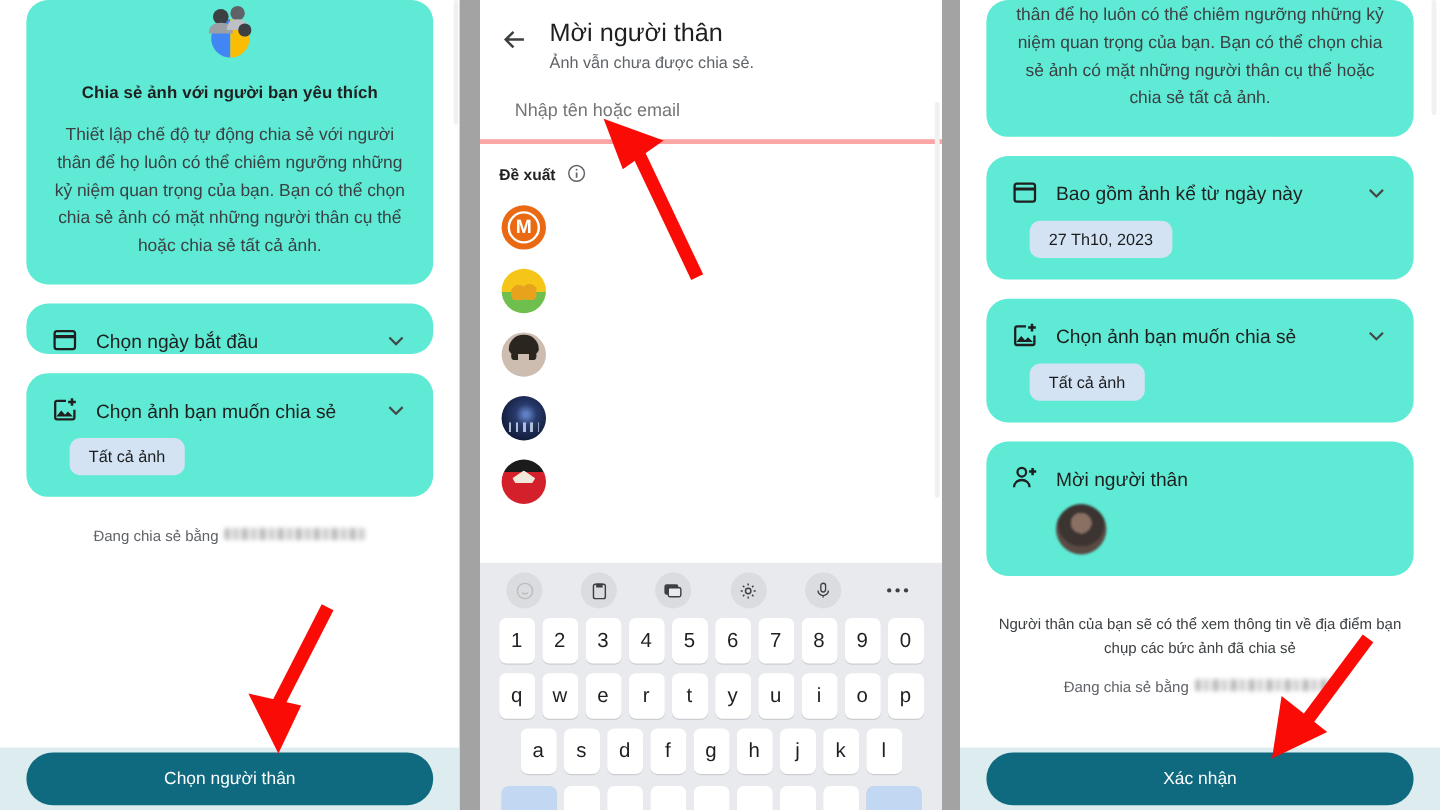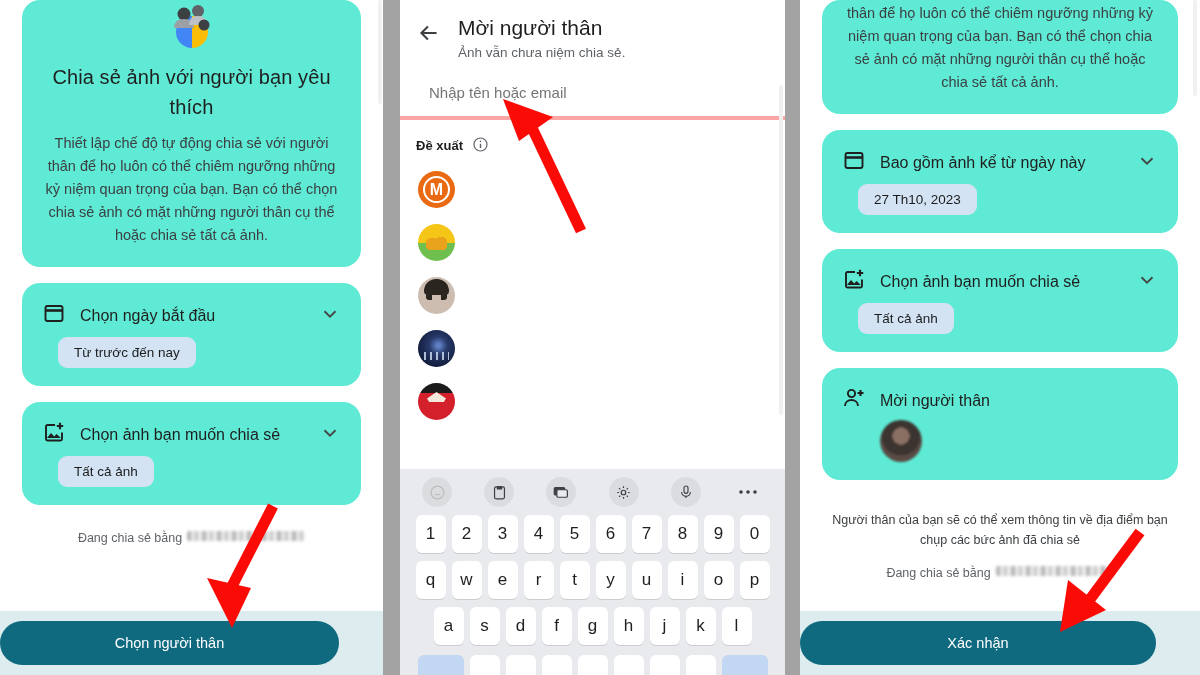--- a/index.html
+++ b/index.html
@@ -23,21 +23,21 @@
   .scroll { position: absolute; inset: 0 0 68px 0; overflow: hidden; }
 
   .card {
     background: #5eead4;
     border-radius: 18px;
     margin: 0 22px 16px 22px;
   }
   .hero { text-align: center; padding: 0 18px 20px 18px; }
   .hero-illus { display: block; margin: 0 auto 6px auto; }
   .hero-title {
-    font-size: 20px; line-height: 30px; color: #1f1f1f; font-weight: 400;
+    font-size: 14px; line-height: 30px; color: #1f1f1f; font-weight: 700;
     padding: 0 6px 10px 6px; letter-spacing: .1px;
   }
   .hero-body {
     font-size: 14.5px; line-height: 23px; color: #3c4043; font-weight: 400;
   }
 
   .row { display: flex; align-items: flex-end; gap: 14px; padding: 18px 20px 0 20px; }
   .row-icon { width: 24px; height: 24px; flex: 0 0 24px; color: #1f1f1f; }
   .row-label { flex: 1; font-size: 16px; color: #1f1f1f; }
   .row-chev { width: 22px; height: 22px; flex: 0 0 22px; color: #444746; }
@@ -71,22 +71,22 @@
     border-radius: 2px;
     position: relative; top: -1px;
   }
   .privacy-note {
     text-align: center; font-size: 12.5px; color: #3c4043; line-height: 20px;
     padding: 14px 24px 0 24px;
   }
 
   
   .actionbar {
-    position: absolute; left: 0; right: 0; bottom: 0; height: 64px;
-    background: #dcecef; display: flex; align-items: center; 
+    position: absolute; left: 0; right: 0; bottom: 0; height: 52px;
+    background: #dcecef; display: flex; align-items: center; justify-content: center;
   }
   .cta {
     width: calc(100% - 44px); height: 44px;
     background: #0f6a80; color: #ffffff;
     border: none; border-radius: 24px;
     font-size: 14.5px; font-family: inherit; cursor: pointer;
   }
 
   
   .mid-head { padding: 10px 0 0 0; background: #fff; }
@@ -172,23 +172,20 @@
         <div class="row">
           <svg class="row-icon" viewBox="0 0 24 24" fill="none" stroke="currentColor" stroke-width="1.9">
             <rect x="3.5" y="5" width="17" height="15" rx="2"></rect>
             <path d="M3.5 9.5h17" stroke-width="2.6"></path>
           </svg>
           <div class="row-label">Chọn ngày bắt đầu</div>
           <svg class="row-chev" viewBox="0 0 24 24" fill="none" stroke="currentColor" stroke-width="2">
             <path d="M6 9l6 6 6-6"></path>
           </svg>
         </div>
-        <div class="chip-wrap">
-          <span class="chip">Từ trước đến nay</span>
-        </div>
       </div>
 
       <div class="card">
         <div class="row">
           <svg class="row-icon" viewBox="0 0 24 24" fill="none" stroke="currentColor" stroke-width="1.9">
             <path d="M20 12.5V19a1.5 1.5 0 0 1-1.5 1.5h-13A1.5 1.5 0 0 1 4 19V6.5A1.5 1.5 0 0 1 5.5 5H13"></path>
             <path d="M18 2.8v6.4M14.8 6h6.4" stroke-width="2.1"></path>
             <path d="M5 18l4-5 3.2 3.6L14.6 14l4.2 4" fill="currentColor" stroke="none"></path>
           </svg>
           <div class="row-label">Chọn ảnh bạn muốn chia sẻ</div>
@@ -216,21 +213,21 @@
   <div class="gap"></div>
 
   <div class="panel panel-mid">
     <div class="mid-head">
       <div class="mid-head-row">
         <svg class="back-btn" viewBox="0 0 24 24" fill="none" stroke="currentColor" stroke-width="1.9">
           <path d="M19 12H5M11 6l-6 6 6 6"></path>
         </svg>
         <div>
           <div class="mid-title">Mời người thân</div>
-          <div class="mid-sub">Ảnh vẫn chưa niệm chia sẻ.</div>
+          <div class="mid-sub">Ảnh vẫn chưa được chia sẻ.</div>
         </div>
       </div>
       <div class="mid-input-wrap">
         <input class="mid-input" type="text" placeholder="Nhập tên hoặc email" style="">
       </div>
     </div>
 
     <div class="suggest-row">
       <span class="suggest-label">Đề xuất</span>
       <svg class="info-icon" viewBox="0 0 24 24" fill="none" stroke="currentColor" stroke-width="1.7">

